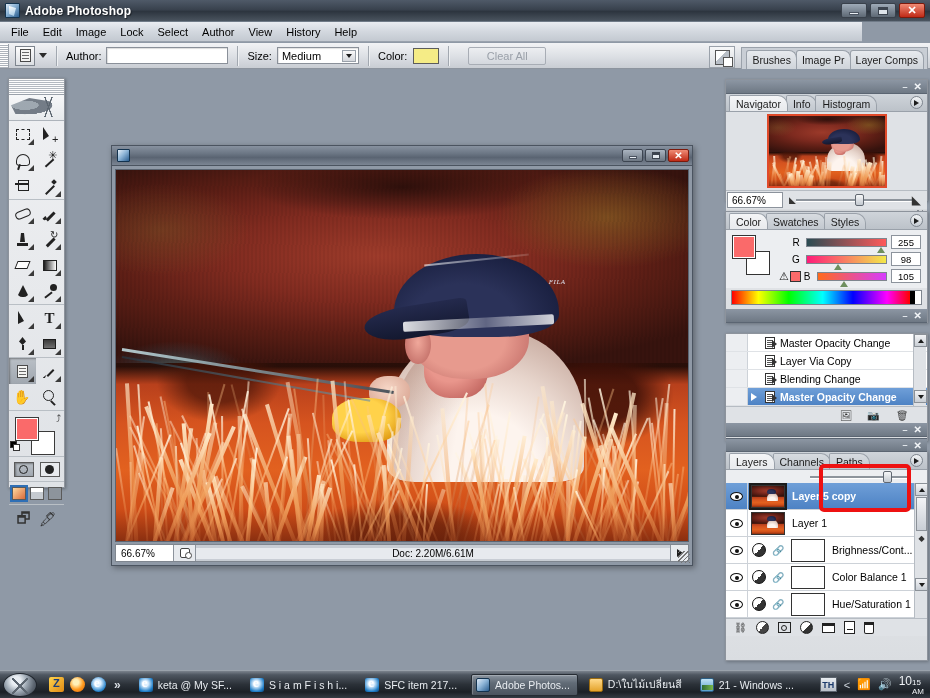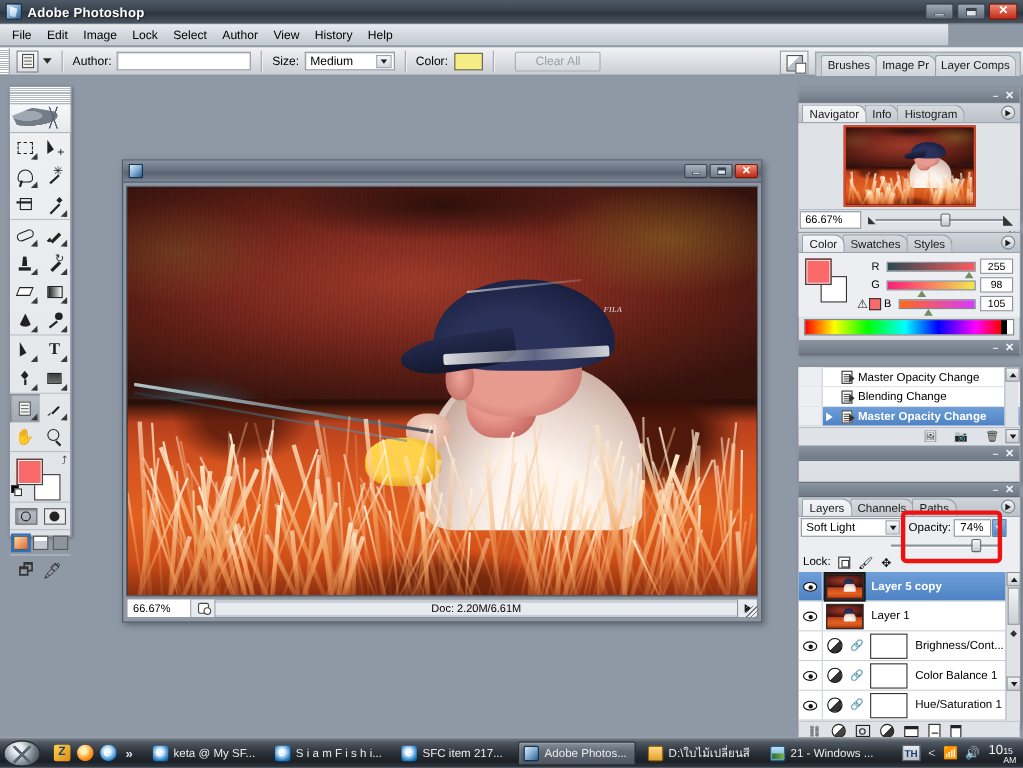--- a/index.html
+++ b/index.html
@@ -1299,20 +1299,28 @@
             <span class="d"></span>
           </span>
         <span>Master Opacity Change</span>
       </div>
       <div class="hs-row">
         <span class="hs-chk"></span>
         <span class="hs-arrowcell"></span>
         <span class="hs-ic">
             <span class="d"></span>
           </span>
+        <span>Layer Via Copy</span>
+      </div>
+      <div class="hs-row">
+        <span class="hs-chk"></span>
+        <span class="hs-arrowcell"></span>
+        <span class="hs-ic">
+            <span class="d"></span>
+          </span>
         <span>Blending Change</span>
       </div>
       <div class="hs-row sel">
         <span class="hs-chk"></span>
         <span class="hs-arrowcell">
             <i></i>
           </span>
         <span class="hs-ic">
             <span class="d"></span>
           </span>
@@ -1342,44 +1350,25 @@
   <div class="palette" id="layers">
     <div class="pl-tabs">
       <div class="pl-tab active">Layers</div>
       <div class="pl-tab">Channels</div>
       <div class="pl-tab">Paths</div>
       <div class="pl-menu">
           <i></i>
         </div>
     </div>
 
-    <div class="ly-mode-row">
-      <div class="ly-mode">
-        <span>Soft Light</span>
-        <span class="arrow">
-            <i></i>
-          </span>
-      </div>
-      <span class="ly-op-label">Opacity:</span>
-      <div class="ly-op-val">74%</div>
-      <div class="ly-op-arrow">
-          <i></i>
-        </div>
-    </div>
     <div class="ly-op-slider">
       <div class="ly-op-track"></div>
       <div class="ly-op-knob"></div>
     </div>
 
-    <div class="ly-lock-row">
-      <span>Lock:</span>
-      <span class="lk-box"></span>
-      <span class="ly-lock-ic">🖌</span>
-      <span class="ly-lock-ic">✥</span>
-    </div>
 
     <div class="ly-list">
       <div class="ly-row sel">
         <span class="ly-eye">
             <span class="eye"></span>
           </span>
         <span class="ly-thumb selected">
           <span class="photo" style="display:block;width:100%;height:100%">
             <span class="ph-sky" style="display:block"></span>
               <span class="ph-grass" style="display:block"></span>

